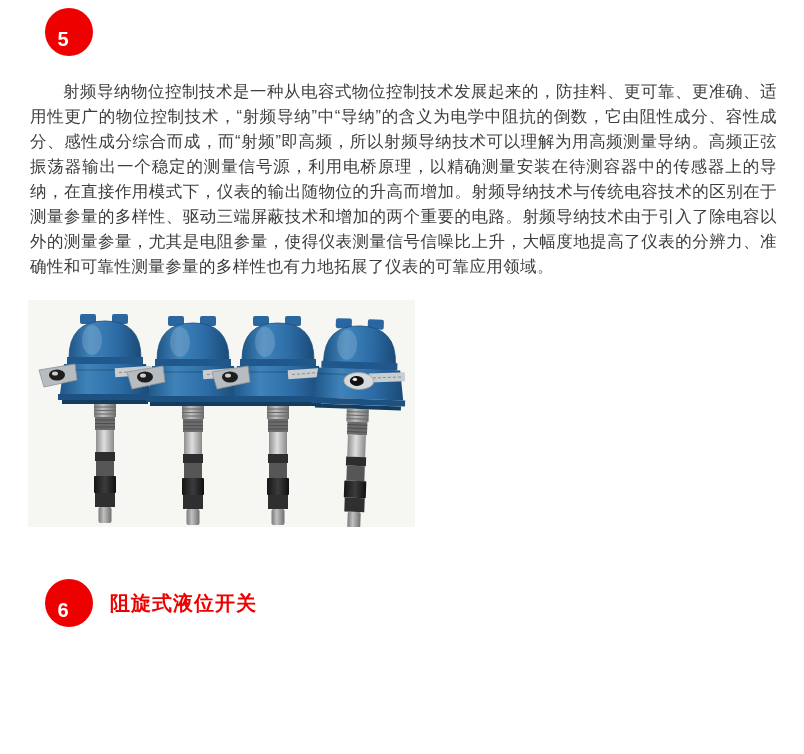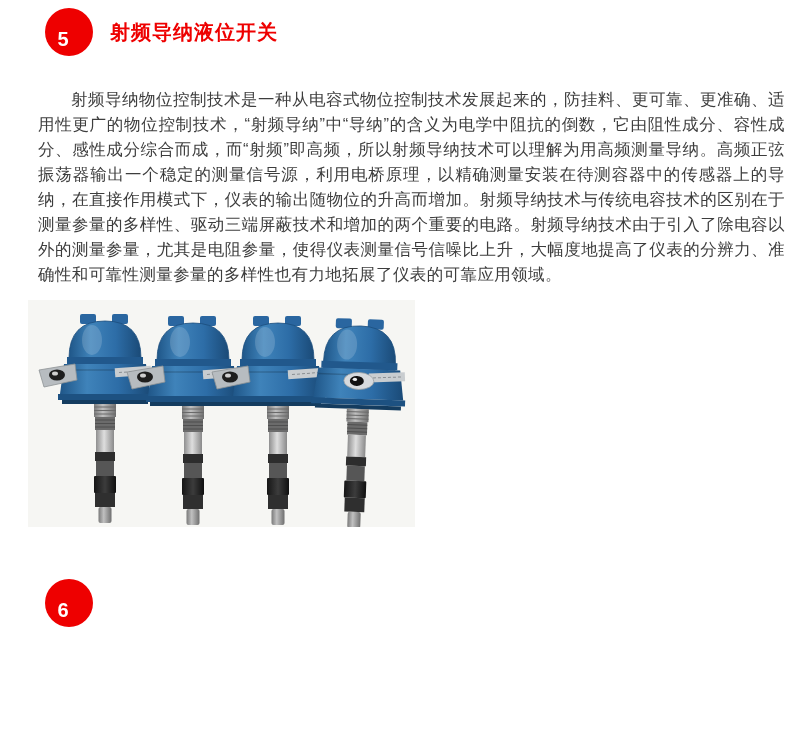--- a/index.html
+++ b/index.html
@@ -41,21 +41,21 @@
   .para {
     position: absolute;
     left: 30px;
     width: 747px;
     font-size: 16.5px;
     line-height: 25px;
     color: #3d3d3d;
     text-align: justify;
     text-indent: 2em;
     letter-spacing: 0.4px;
-    margin: 8px;
+    margin: 0;
   }
   .para--1 { top: 79px; }
   .para--2 { top: 647px; }
   .figure {
     position: absolute;
     left: 28px;
     top: 300px;
     width: 387px;
     height: 227px;
   }
@@ -63,21 +63,20 @@
 </style>
 </head>
 <body>
 
 <div class="page">
 
   <div class="heading heading--5">
     <div class="badge">
       <span>5</span>
     </div>
-    <div class="sec-title">射频导纳液位开关</div>
   </div>
 
   <p class="para para--1">射频导纳物位控制技术是一种从电容式物位控制技术发展起来的，防挂料、更可靠、更准确、适用性更广的物位控制技术，“射频导纳”中“导纳”的含义为电学中阻抗的倒数，它由阻性成分、容性成分、感性成分综合而成，而“射频”即高频，所以射频导纳技术可以理解为用高频测量导纳。高频正弦振荡器输出一个稳定的测量信号源，利用电桥原理，以精确测量安装在待测容器中的传感器上的导纳，在直接作用模式下，仪表的输出随物位的升高而增加。射频导纳技术与传统电容技术的区别在于测量参量的多样性、驱动三端屏蔽技术和增加的两个重要的电路。射频导纳技术由于引入了除电容以外的测量参量，尤其是电阻参量，使得仪表测量信号信噪比上升，大幅度地提高了仪表的分辨力、准确性和可靠性测量参量的多样性也有力地拓展了仪表的可靠应用领域。</p>
 
   <div class="figure">
     <svg width="387" height="227" viewBox="0 0 387 227" xmlns="http://www.w3.org/2000/svg">
       <defs>
         <linearGradient id="gradBlue" x1="0" y1="0" x2="1" y2="0">
           <stop offset="0" stop-color="#1f5688"></stop>
           <stop offset="0.3" stop-color="#3f83ba"></stop>
@@ -167,16 +166,17 @@
         <use href="#sensorCore"></use>
           <use href="#eye"></use>
       </g>
     </svg>
   </div>
 
   <div class="heading heading--6">
     <div class="badge">
       <span>6</span>
     </div>
+    <div class="sec-title">阻旋式液位开关</div>
   </div>
 
 
 </div>
 
 </body></html>

